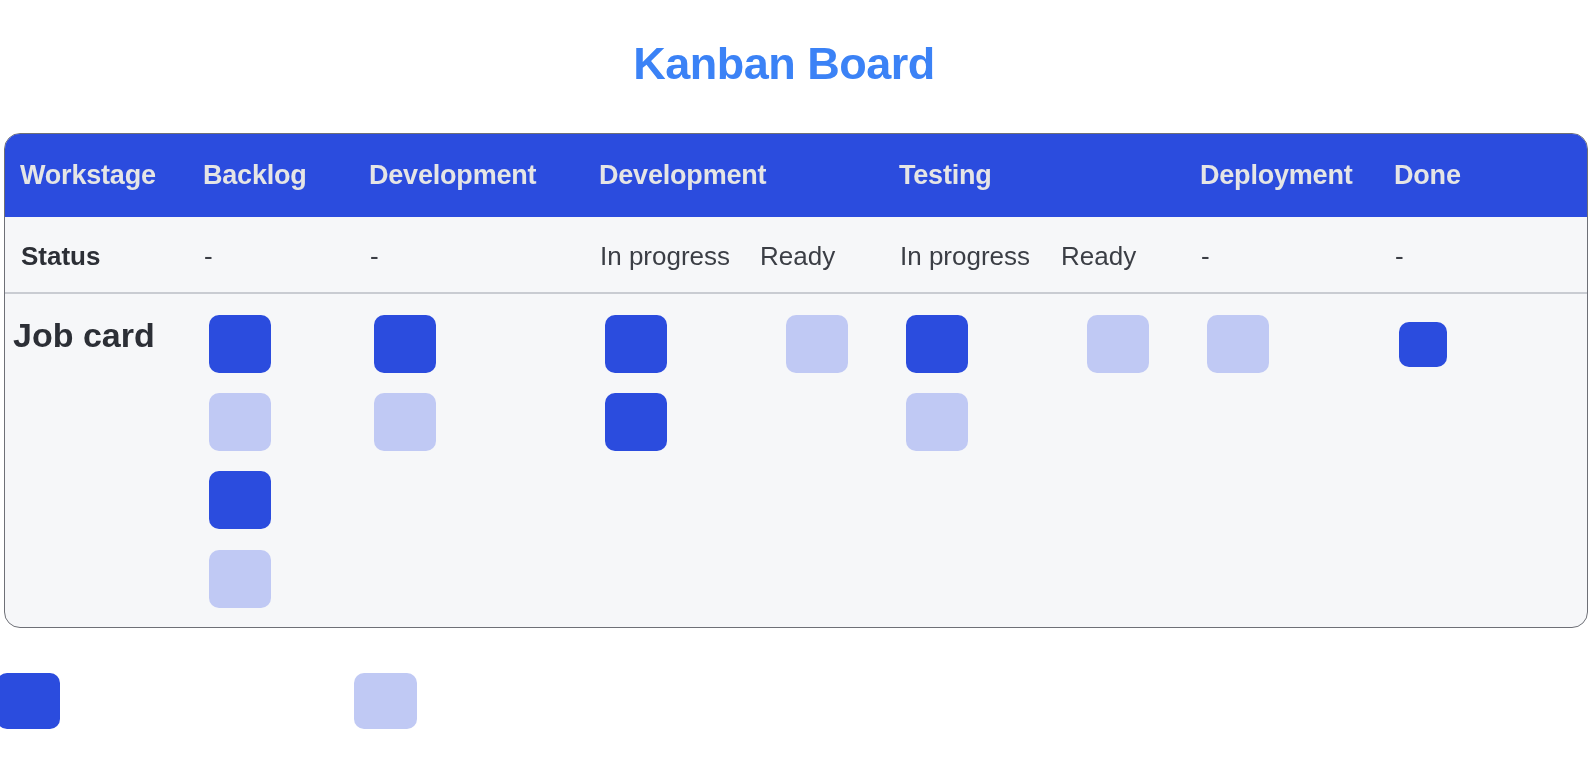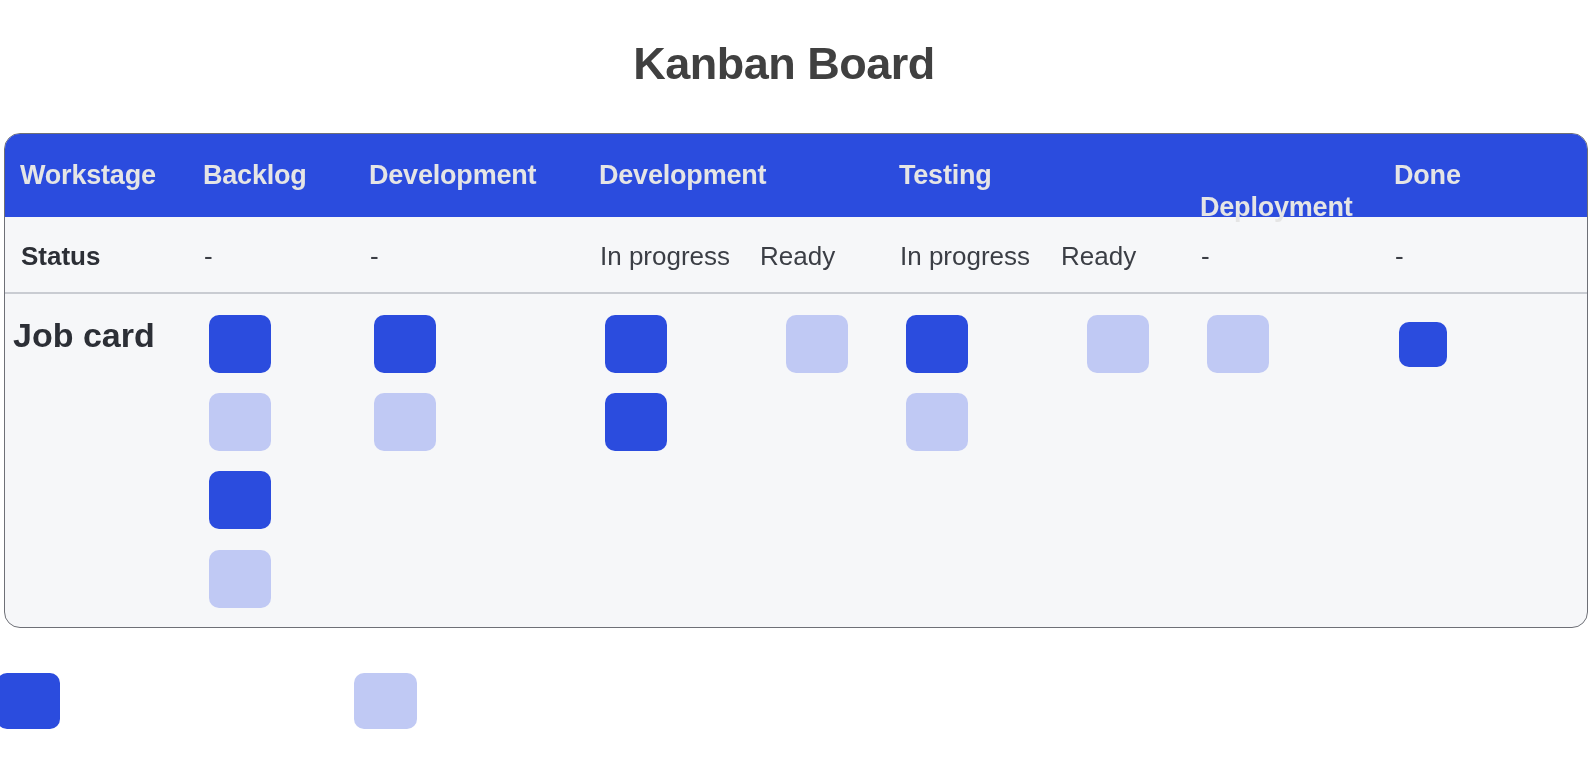--- a/index.html
+++ b/index.html
@@ -145,31 +145,31 @@
     height: 56px;
     line-height: 56px;
     font-size: 27px;
     color: #3b3e45;
     white-space: nowrap;
   }
 </style>
 </head>
 <body>
 
-<div id="page-title" style="color: #404040;">Kanban Board</div>
+<div id="page-title" style="color: #3b82f6;">Kanban Board</div>
 
 <div id="board" style="background: rgb(246, 247, 249); border-color: rgb(110, 112, 119);">
 
   <div id="header-row" style="background: rgb(43, 76, 222);">
       <div class="header-cell" style="left: 16px;">Workstage</div>
       <div class="header-cell" style="left: 199px;">Backlog</div>
       <div class="header-cell" style="left: 365px;">Development</div>
       <div class="header-cell" style="left: 895px;">Testing</div>
       <div class="header-cell" style="left: 595px;">Development</div>
-      <div class="header-cell" style="left: 1196px; margin-top: 32px;">Deployment</div>
+      <div class="header-cell" style="left: 1196px;">Deployment</div>
       <div class="header-cell" style="left: 1390px;">Done</div>
     </div>
 
   <div id="status-row">
       <div class="status-label bold" style="left: 16px;">Status</div>
       <div class="status-label dash" style="left: 199px;">-</div>
       <div class="status-label dash" style="left: 365px;">-</div>
       <div class="status-label" style="left: 595px;">In progress</div>
       <div class="status-label" style="left: 755px;">Ready</div>
       <div class="status-label" style="left: 895px;">In progress</div>

